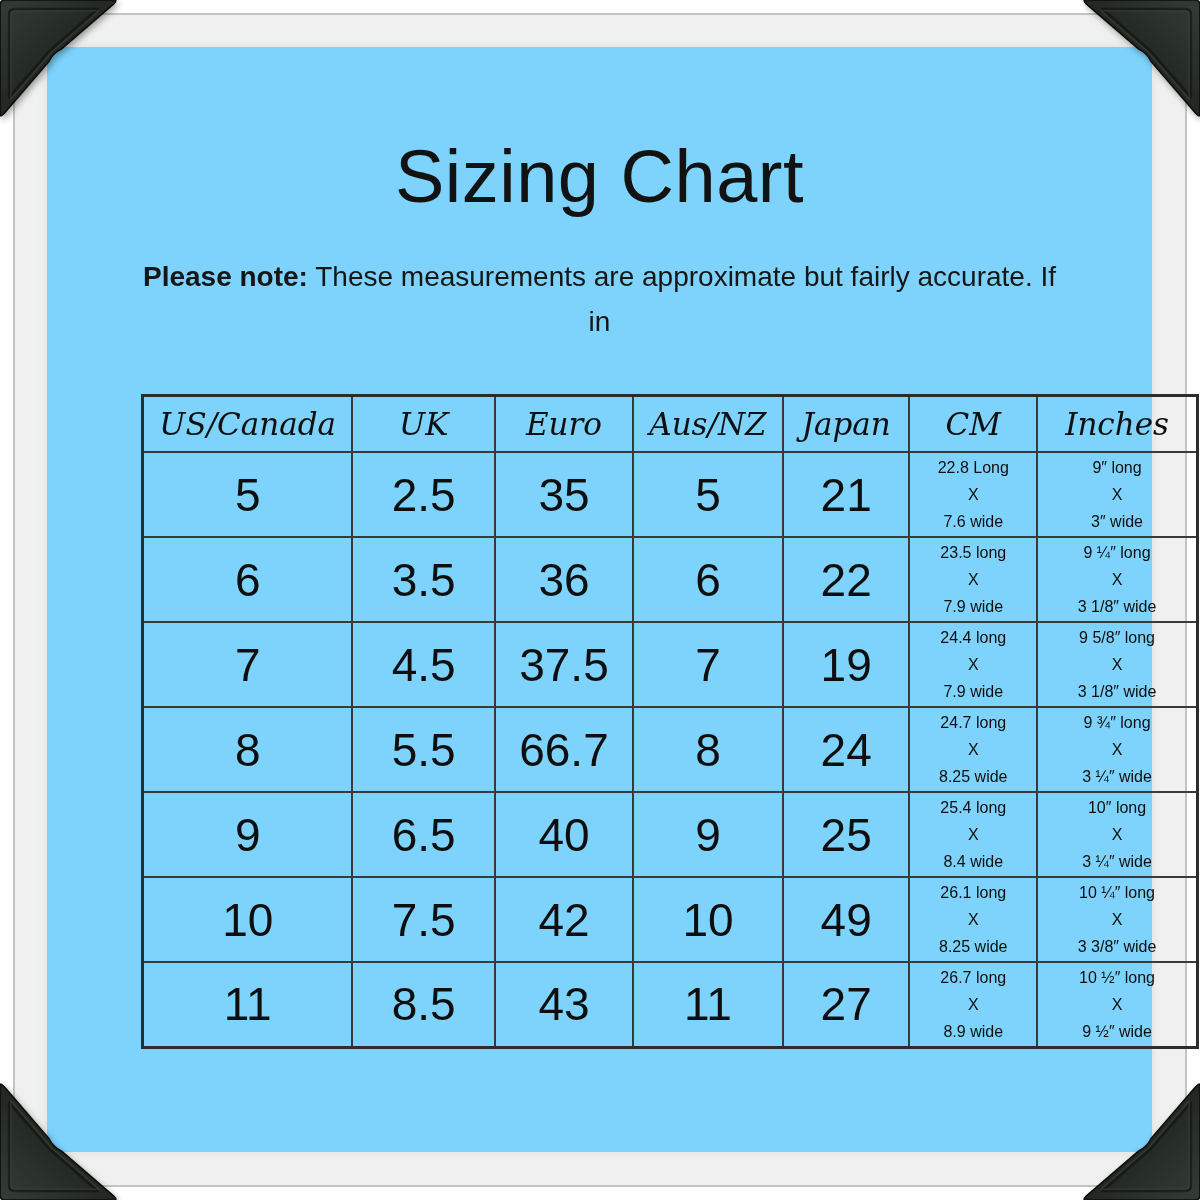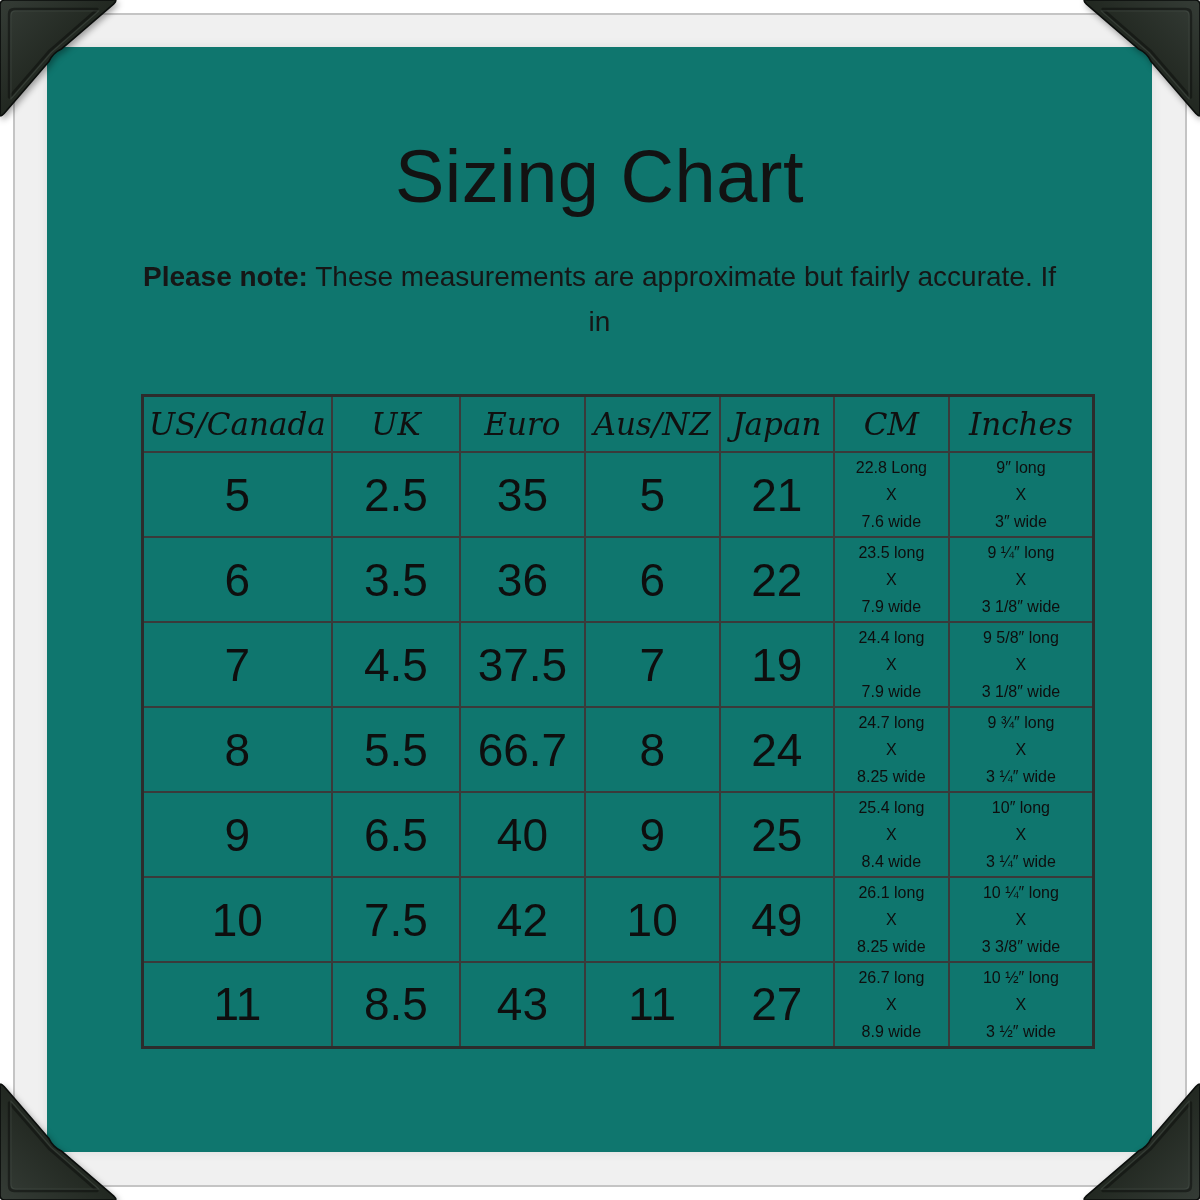--- a/index.html
+++ b/index.html
@@ -14,21 +14,21 @@
 
   
   .mat {
     position:absolute; left:13px; top:13px; right:13px; bottom:13px;
     border:2px solid var(--keyline,#c4c4c4);
     background:var(--mat,#f0f0f0);
   }
   
   .card {
     position:absolute; left:47px; top:47px; right:48px; bottom:48px;
-    background:#0f766e;
+    background:#7dd3fc;
     box-shadow:0 0 10px rgba(0,0,0,0.08);
   }
 
   .title {
     margin:93px 0 0 0;
     text-align:center;
     font-size:74px;
     line-height:1;
     font-weight:normal;
     letter-spacing:0.5px;
@@ -40,21 +40,21 @@
     width:920px;
     text-align:center;
     font-size:28px;
     line-height:45px;
     color:#161616;
   }
   .note b { font-weight:bold; }
 
   table.sizing {
     margin:50px 0 0 94px;
-    width:954px;
+    width:1058px;
     border-collapse:collapse;
     table-layout:fixed;
     border:3px solid #2c2c2c;
   }
   table.sizing th, table.sizing td {
     border:2px solid var(--grid,#3a3a3a);
     text-align:center;
     vertical-align:middle;
     padding:0;
     overflow:hidden;
@@ -231,21 +231,21 @@
           <td class="num">11</td>
           <td class="num">27</td>
           <td class="dim">
             <div class="line">26.7 long</div>
             <div class="line">X</div>
             <div class="line">8.9 wide</div>
           </td>
           <td class="dim">
             <div class="line">10 ½″ long</div>
             <div class="line">X</div>
-            <div class="line">3 ½″ wide</div>
+            <div class="line">9 ½″ wide</div>
           </td>
         </tr>
       </tbody>
   </table>
 
 </div>
 
 <div class="corner tl">
     <svg viewBox="0 0 150 150" xmlns="http://www.w3.org/2000/svg">
       <defs>

